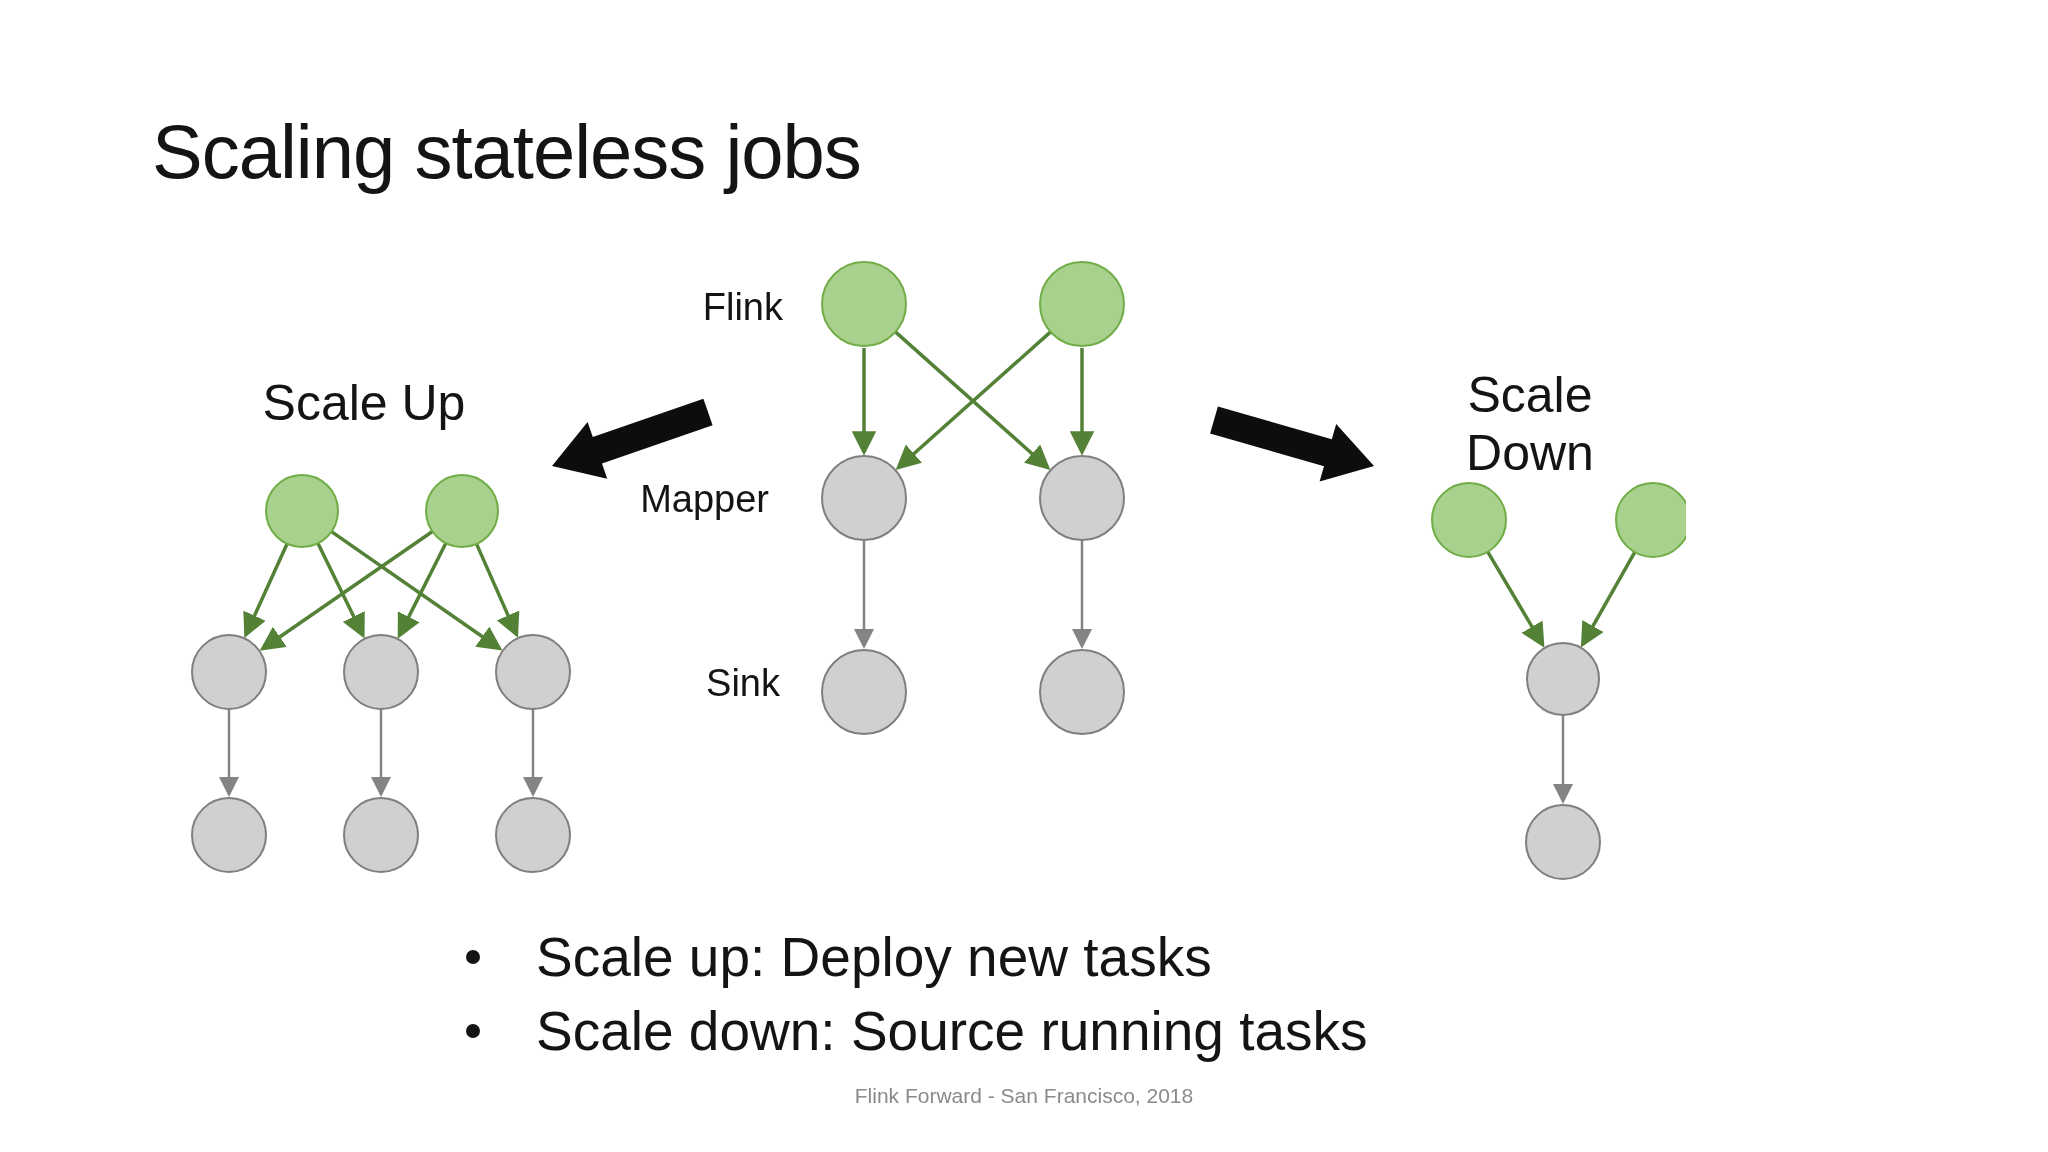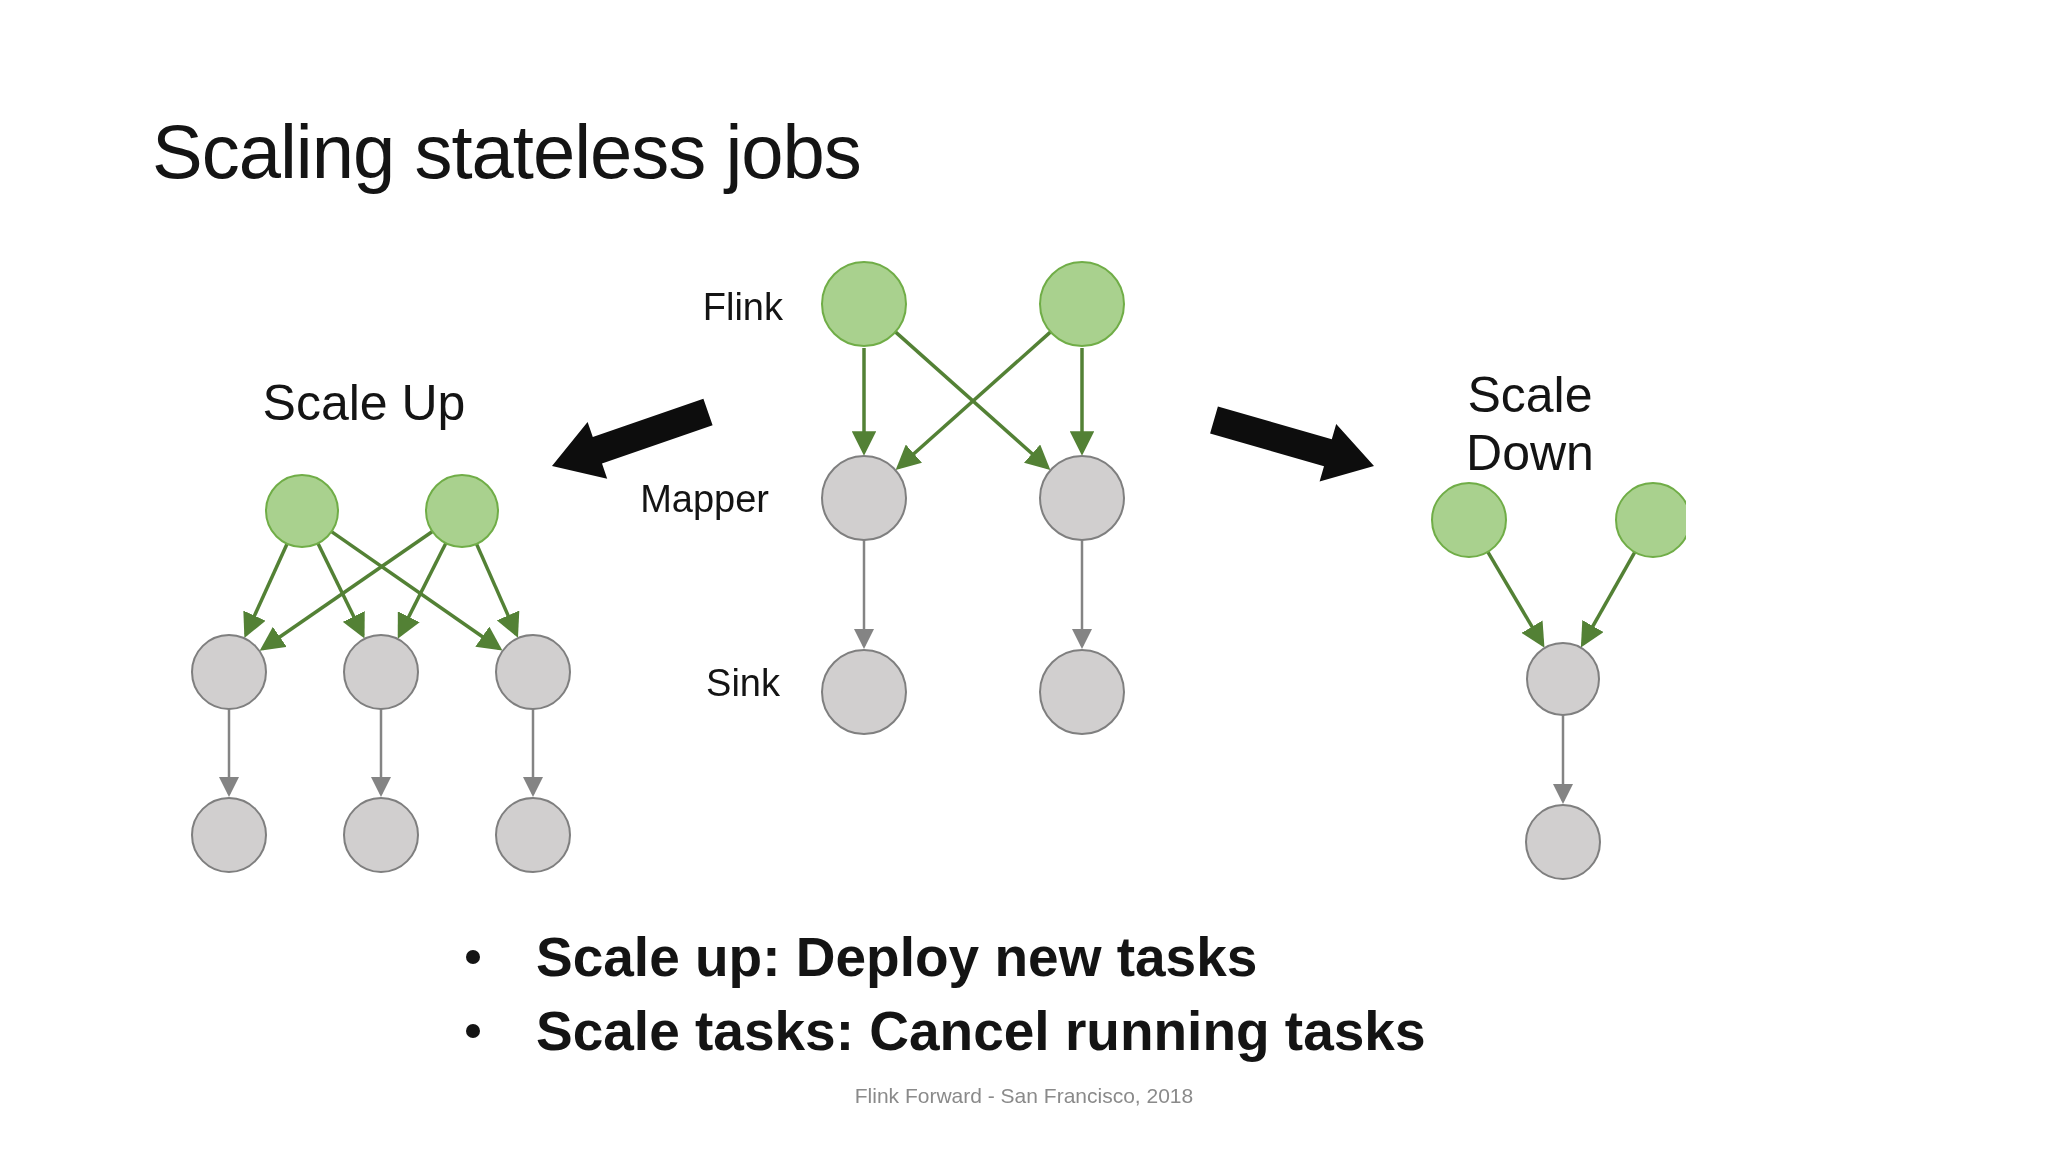--- a/index.html
+++ b/index.html
@@ -27,21 +27,21 @@
     font-size:38px;font-weight:300;text-align:right;
     color:var(--text-dark,#141414);
   }
   .row-label-source{left:580px;top:286px;width:203px;}
   .row-label-mapper{left:562px;top:478px;width:207px;}
   .row-label-sink{left:580px;top:662px;width:200px;text-align:right;}
   .diagram-svg{left:0;top:0;}
   .bullets{
     left:452px;top:920px;width:1100px;
     list-style:none;margin:0;padding:0;
-    font-size:55px;font-weight:700;line-height:74px;
+    font-size:55px;font-weight:400;line-height:74px;
   }
   .bullets li{position:relative;padding-left:84px;}
   .bullets li::before{
     content:"";position:absolute;left:14px;top:30px;
     width:14px;height:14px;border-radius:50%;
     background:var(--text-dark,#141414);
   }
   .footer-text{
     left:0;top:1084px;width:2048px;text-align:center;
     font-size:21px;font-weight:300;color:var(--text-muted,#8a8a8a);
@@ -124,19 +124,19 @@
       <path class="edge-gray" marker-end="url(#ah-gray)" d="M1563,715 L1563,801"></path>
       <circle class="node-green" cx="1469" cy="520" r="37"></circle>
       <circle class="node-green" cx="1653" cy="520" r="37"></circle>
       <circle class="node-gray" cx="1563" cy="679" r="36"></circle>
       <circle class="node-gray" cx="1563" cy="842" r="37"></circle>
     </g>
   </svg>
 
   <ul class="abs bullets">
     <li><span>Scale up: Deploy new tasks</span></li>
-    <li><span>Scale tasks: Cancel running tasks</span></li>
+    <li><span>Scale down: Source running tasks</span></li>
   </ul>
 
   <div class="abs footer-text">Flink Forward - San Francisco, 2018</div>
   <div class="abs page-number">63</div>
 
 </div>
 
 </body></html>

